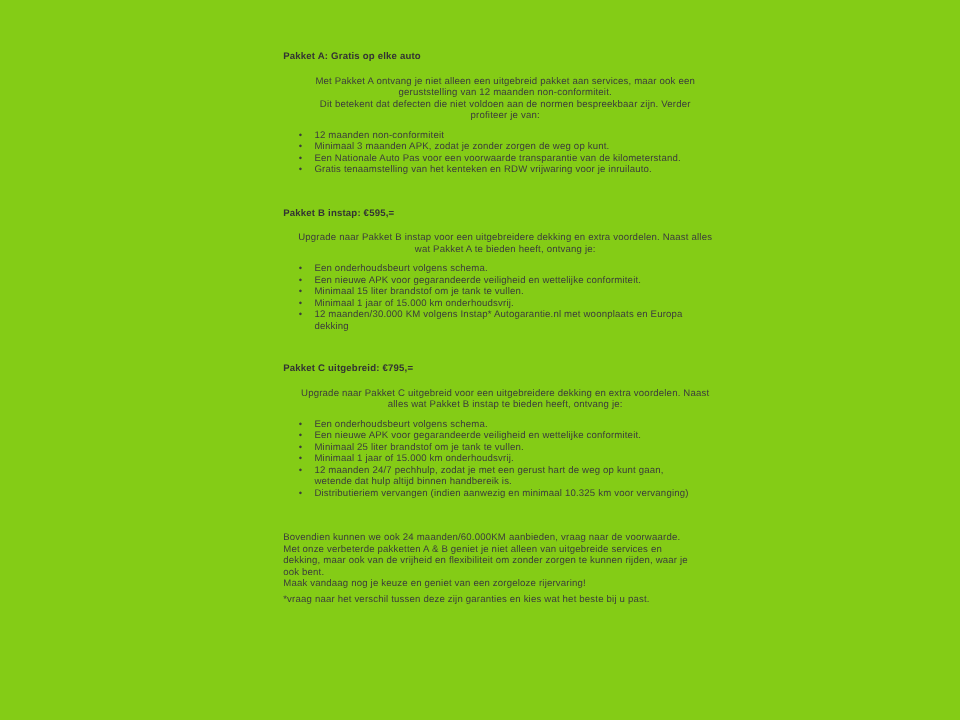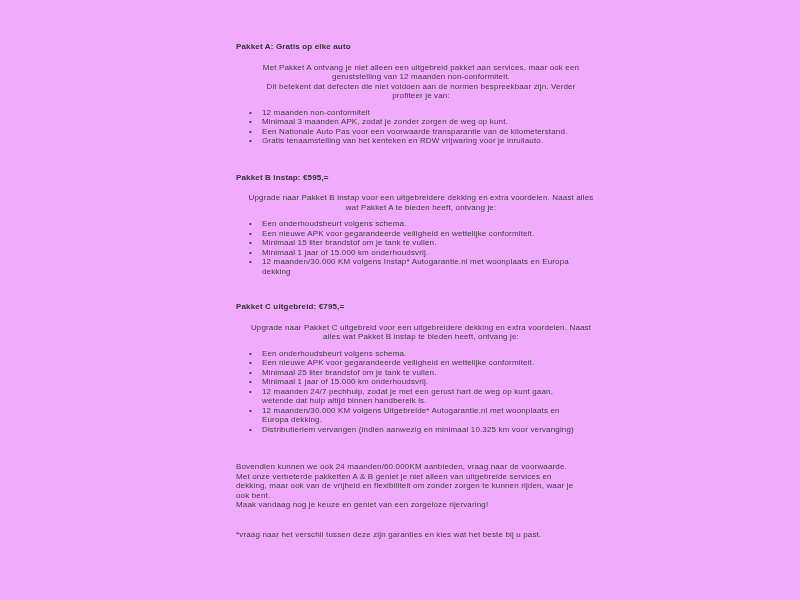--- a/index.html
+++ b/index.html
@@ -4,21 +4,21 @@
 <style>
   html, body {
     margin: 0;
     padding: 0;
     background: #ffffff;
   }
   .page {
     position: relative;
     width: 800px;
     height: 600px;
-    background: #f0abfc;
+    background: #84cc16;
     overflow: hidden;
     font-family: "Liberation Sans", "DejaVu Sans", sans-serif;
     color: #3c3c3c;
   }
   .content {
     position: absolute;
     left: 236px;
     top: 42px;
     width: 370px;
     font-size: 8px;
@@ -49,21 +49,21 @@
   .bullet-list li::before {
     content: "\2022";
     position: absolute;
     left: 13px;
     top: 0;
   }
   .section-a { margin-bottom: 27px; }
   .section-b { margin-bottom: 26px; }
   .section-c { margin-bottom: 28px; }
   .closing-paragraph {
-    margin: 0 0 20px 0;
+    margin: 0 0 4px 0;
     white-space: pre-line;
   }
   .footnote {
     margin: 0;
     white-space: pre-line;
   }
 </style>
 </head>
 <body>
 
@@ -102,22 +102,20 @@
       <h3 class="section-heading">Pakket C uitgebreid: €795,=</h3>
       <p class="section-intro">Upgrade naar Pakket C uitgebreid voor een uitgebreidere dekking en extra voordelen. Naast
 alles wat Pakket B instap te bieden heeft, ontvang je:</p>
       <ul class="bullet-list">
         <li>Een onderhoudsbeurt volgens schema.</li>
         <li>Een nieuwe APK voor gegarandeerde veiligheid en wettelijke conformiteit.</li>
         <li>Minimaal 25 liter brandstof om je tank te vullen.</li>
         <li>Minimaal 1 jaar of 15.000 km onderhoudsvrij.</li>
         <li>12 maanden 24/7 pechhulp, zodat je met een gerust hart de weg op kunt gaan,
 wetende dat hulp altijd binnen handbereik is.</li>
-        <li>12 maanden/30.000 KM volgens Uitgebreide* Autogarantie.nl met woonplaats en
-Europa dekking.</li>
         <li>Distributieriem vervangen (indien aanwezig en minimaal 10.325 km voor vervanging)</li>
       </ul>
     </div>
 
     <p class="closing-paragraph">Bovendien kunnen we ook 24 maanden/60.000KM aanbieden, vraag naar de voorwaarde.
 Met onze verbeterde pakketten A &amp; B geniet je niet alleen van uitgebreide services en
 dekking, maar ook van de vrijheid en flexibiliteit om zonder zorgen te kunnen rijden, waar je
 ook bent.
 Maak vandaag nog je keuze en geniet van een zorgeloze rijervaring!</p>
     <p class="footnote">*vraag naar het verschil tussen deze zijn garanties en kies wat het beste bij u past.</p>

